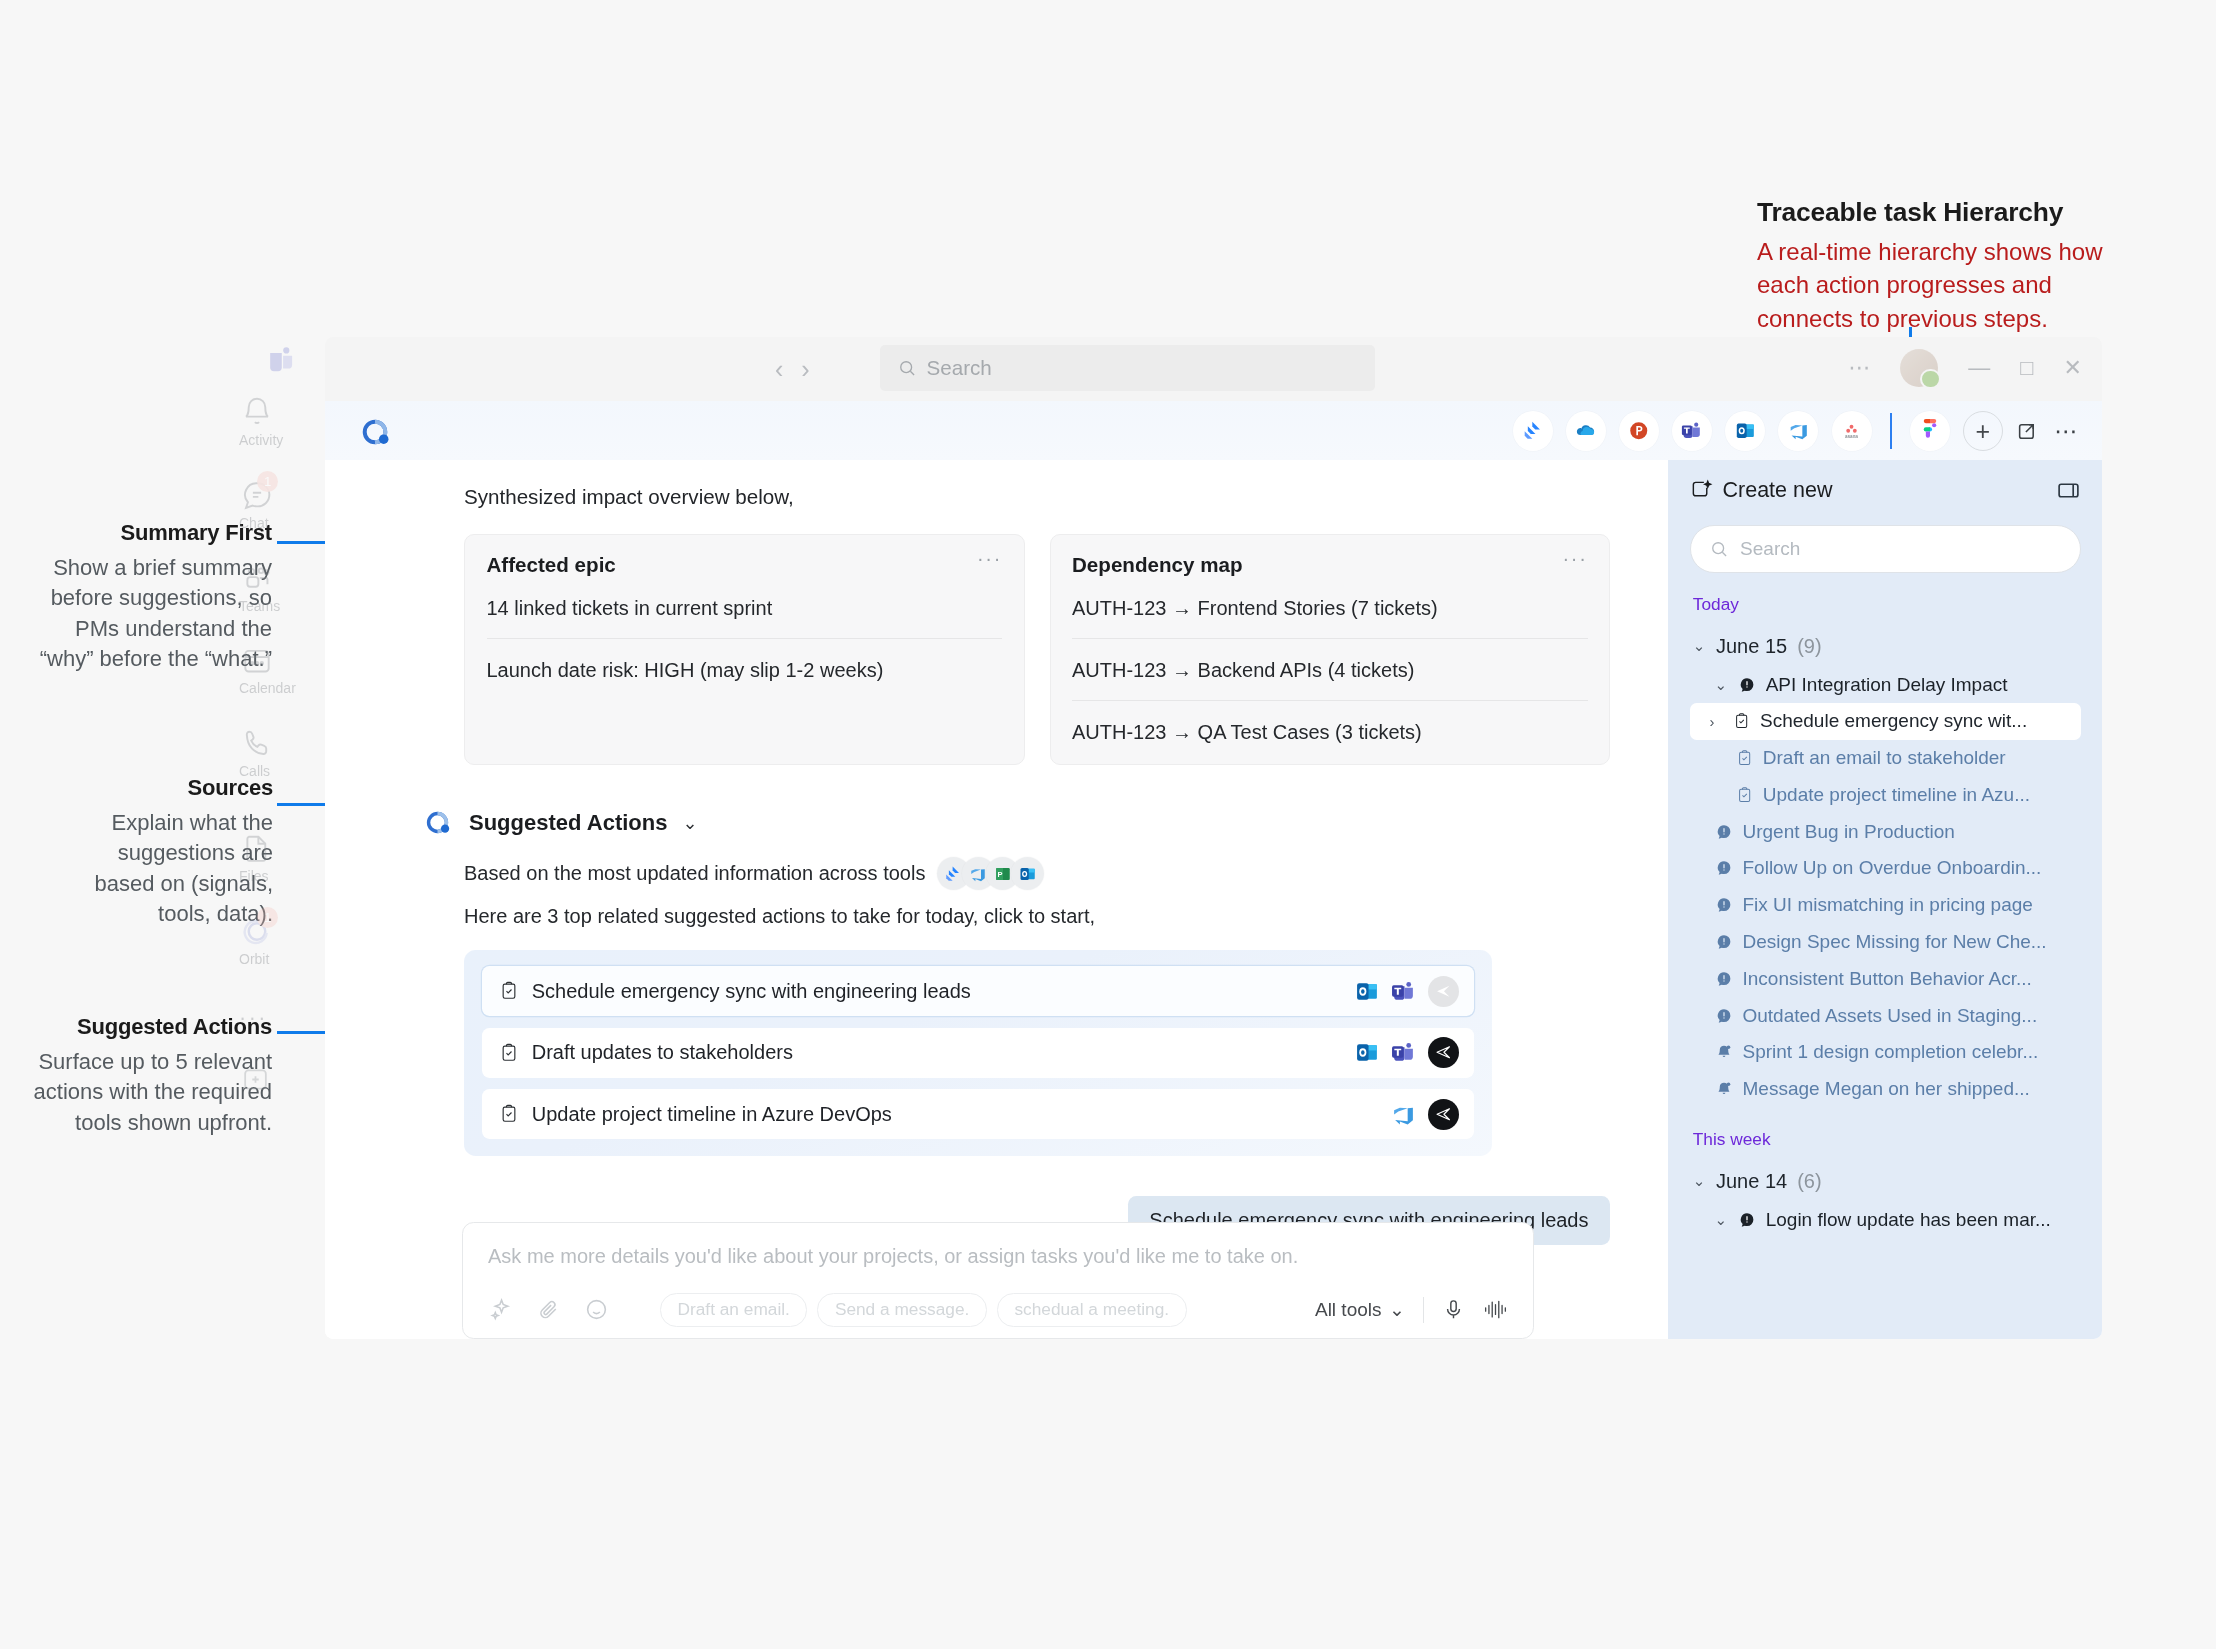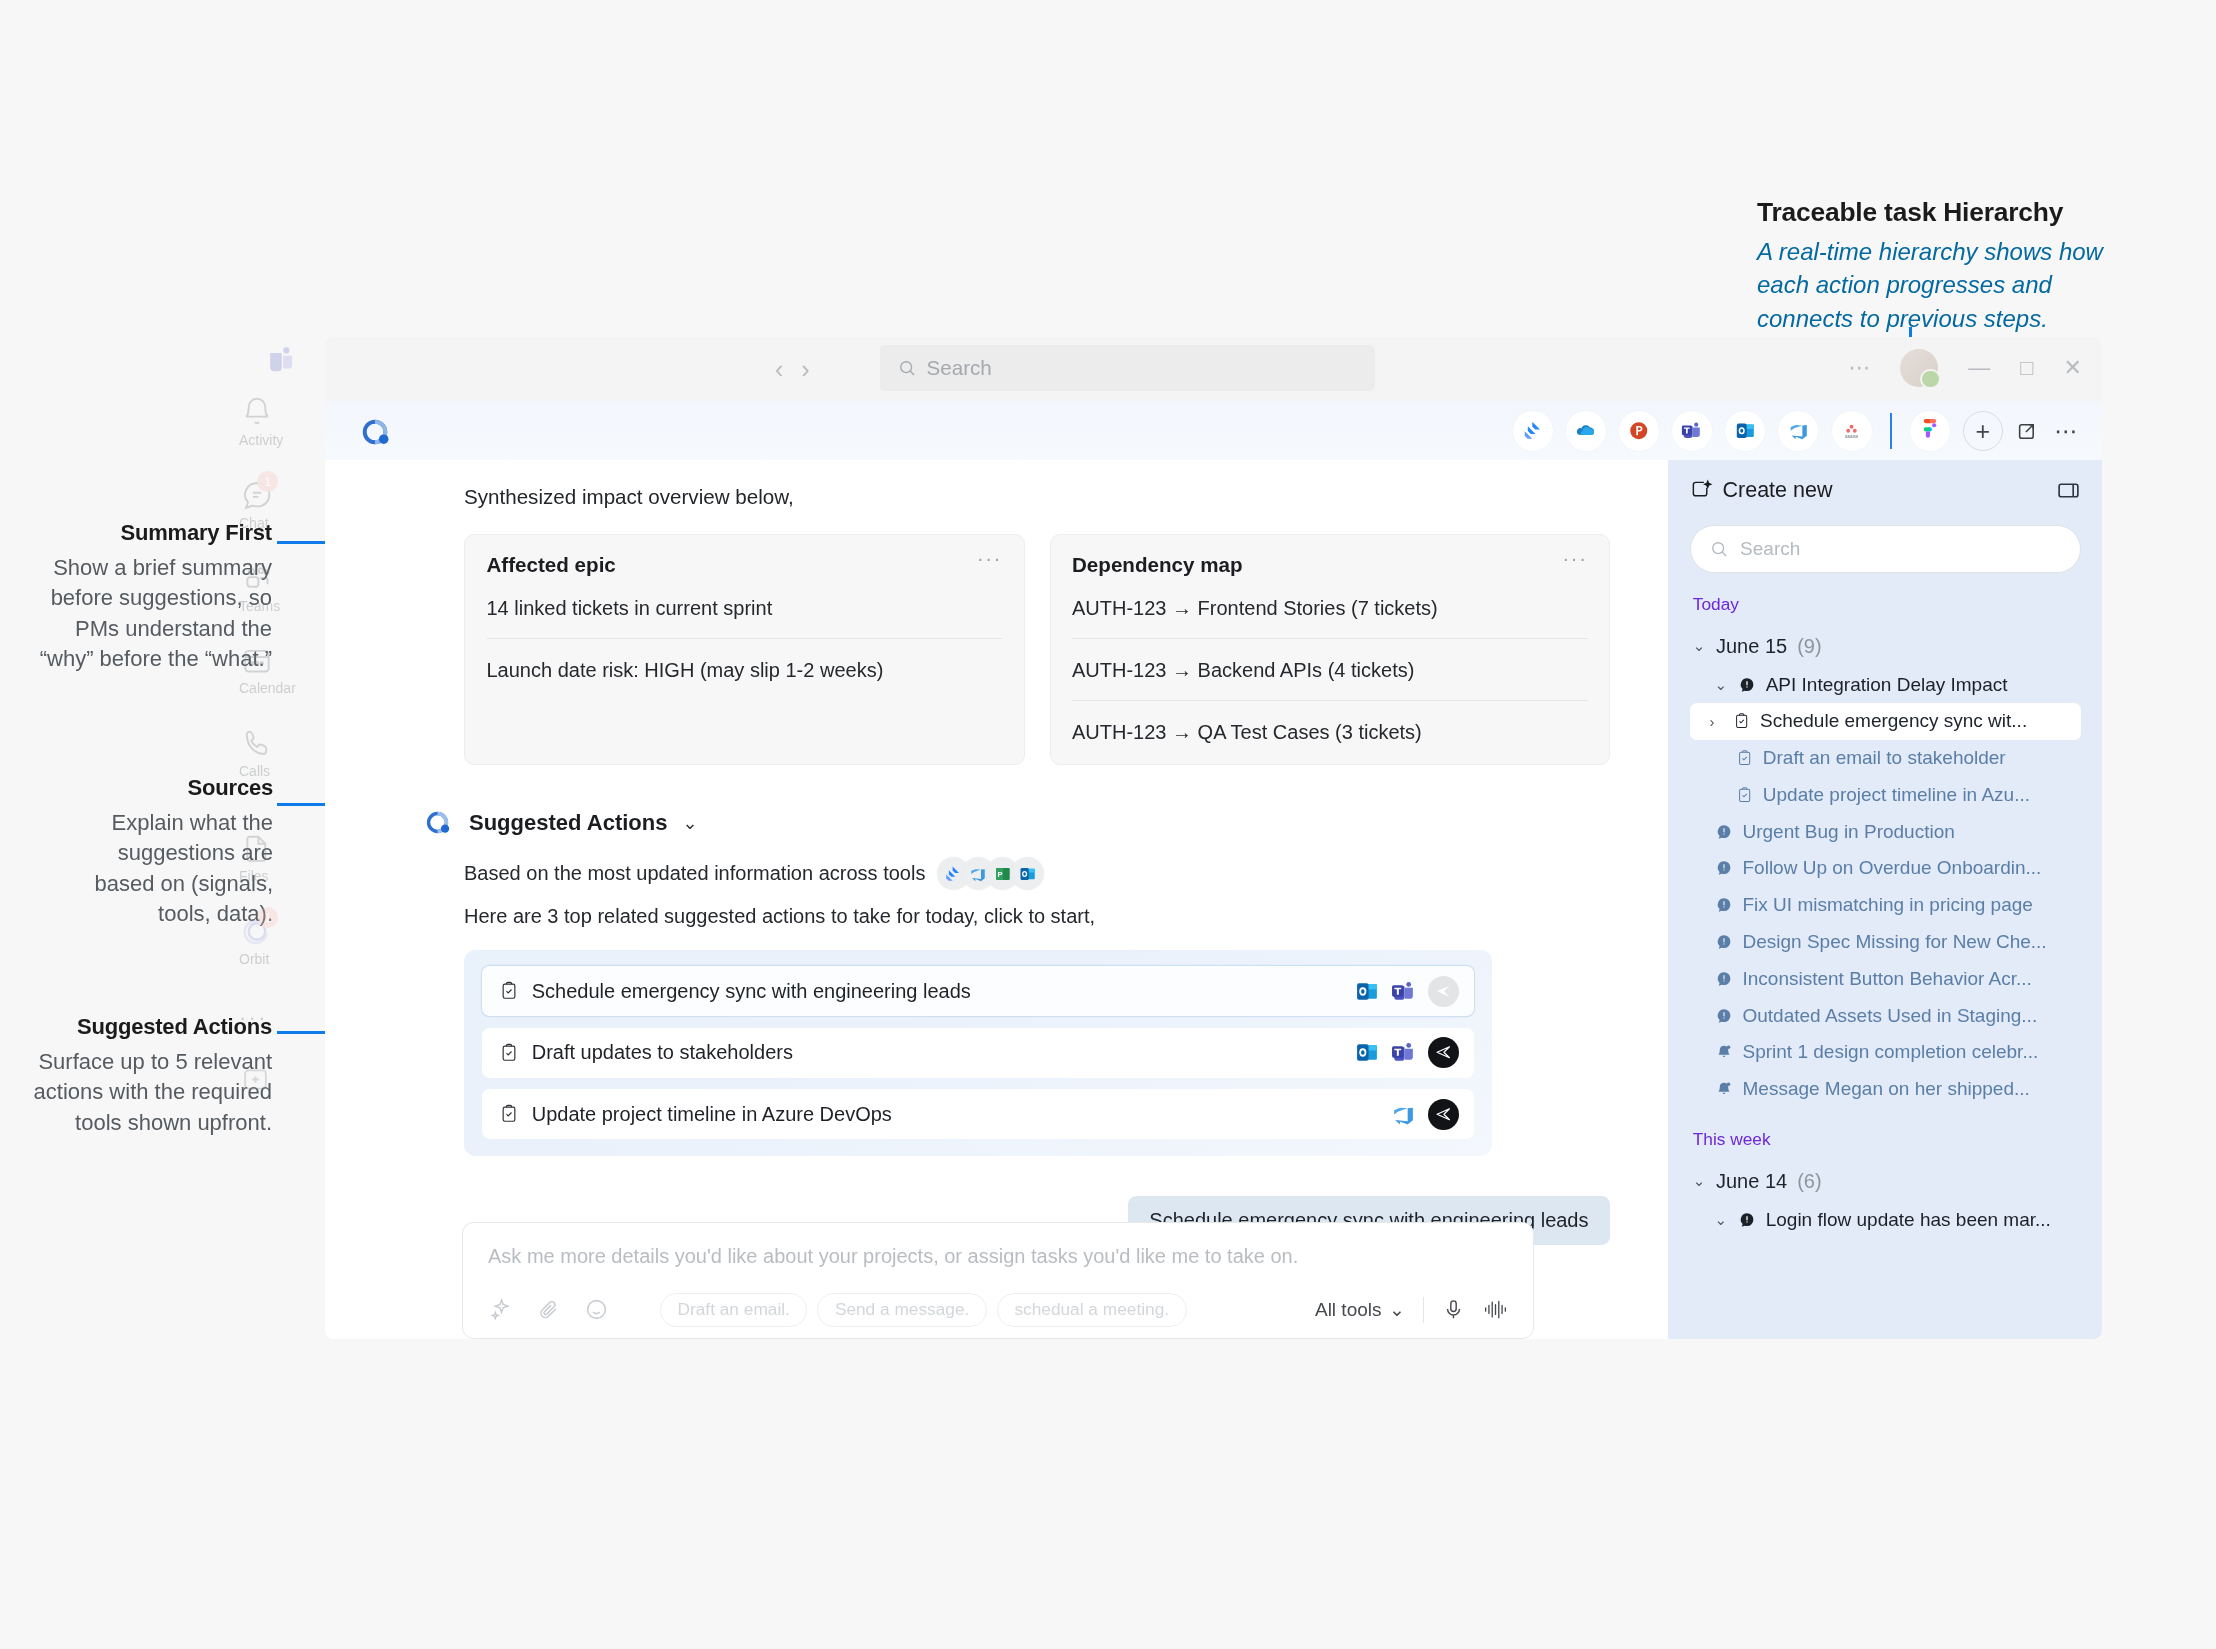--- a/index.html
+++ b/index.html
@@ -15,21 +15,21 @@
   .anno { position: absolute; text-align: right; }
   .anno-title {
     font-size: 22px; font-weight: 700; color: #1b1b1b; letter-spacing: -0.2px;
     white-space: nowrap; line-height: 1.2;
   }
   .anno-body {
     font-size: 22px; color: #555b60; line-height: 1.38; margin-top: 6.6px;
   }
   .anno-right { text-align: left; }
   .anno-right .anno-title { font-size: 26.4px; }
-  .anno-right .anno-body { font-size: 24px; color: #0369a1; font-style: italic; }
+  .anno-right .anno-body { font-size: 24px; color: #b91c1c; }
 
   .leader { position: absolute; background: #0f7bea; }
   .leader-h { height: 3.3px; }
   .leader-v { width: 3.3px; }
   .dot {
     position: absolute; width: 18px; height: 18px; border-radius: 50%;
     background: #0f7bea;
   }
   .titlebar {
     position: absolute; left: 325px; top: 337px; width: 1777px; height: 64px;

